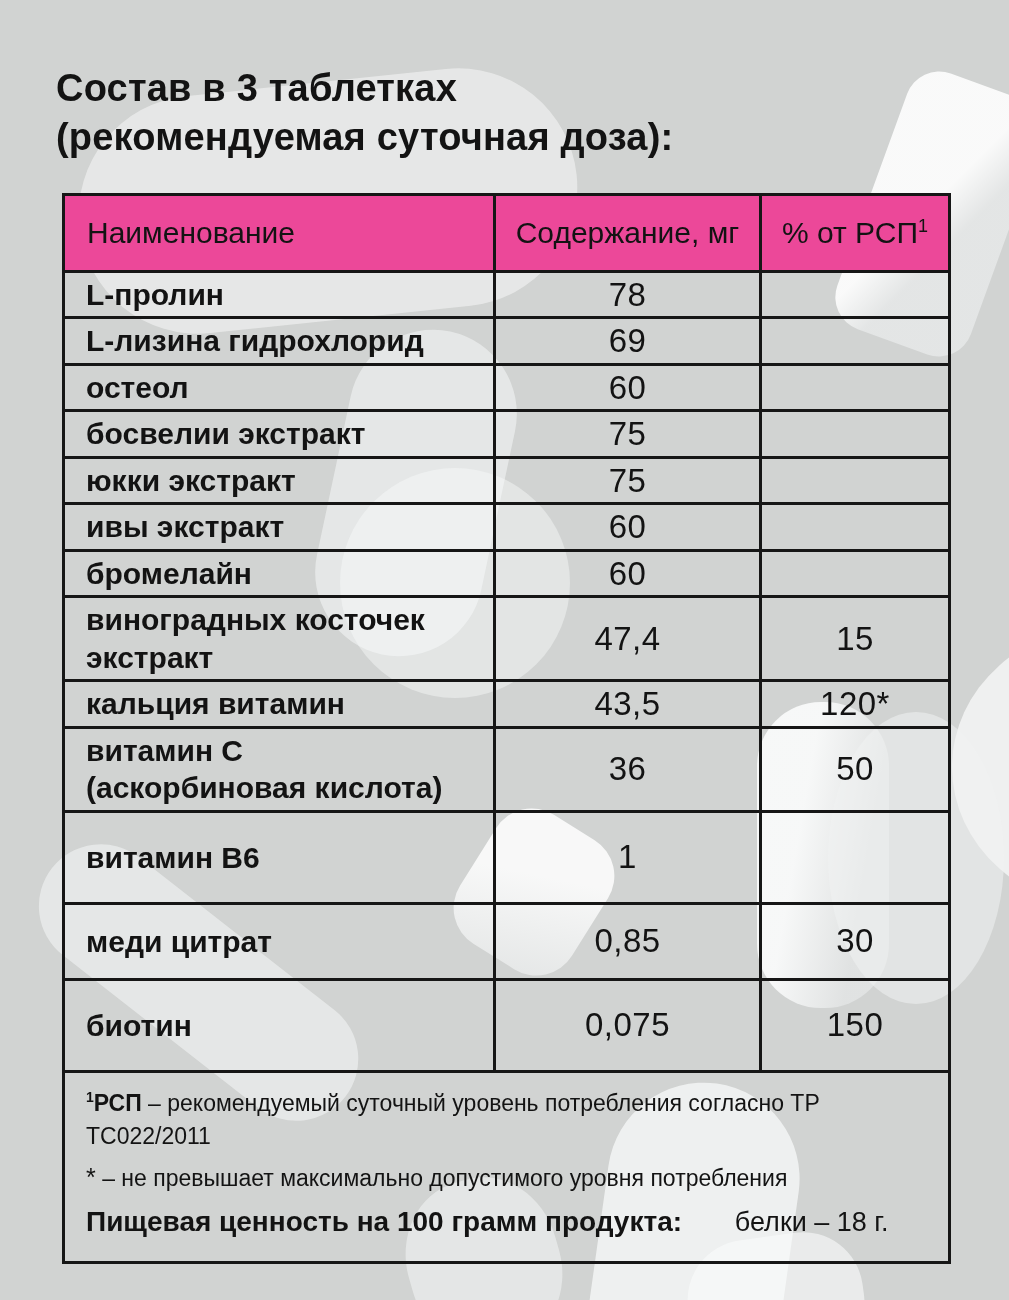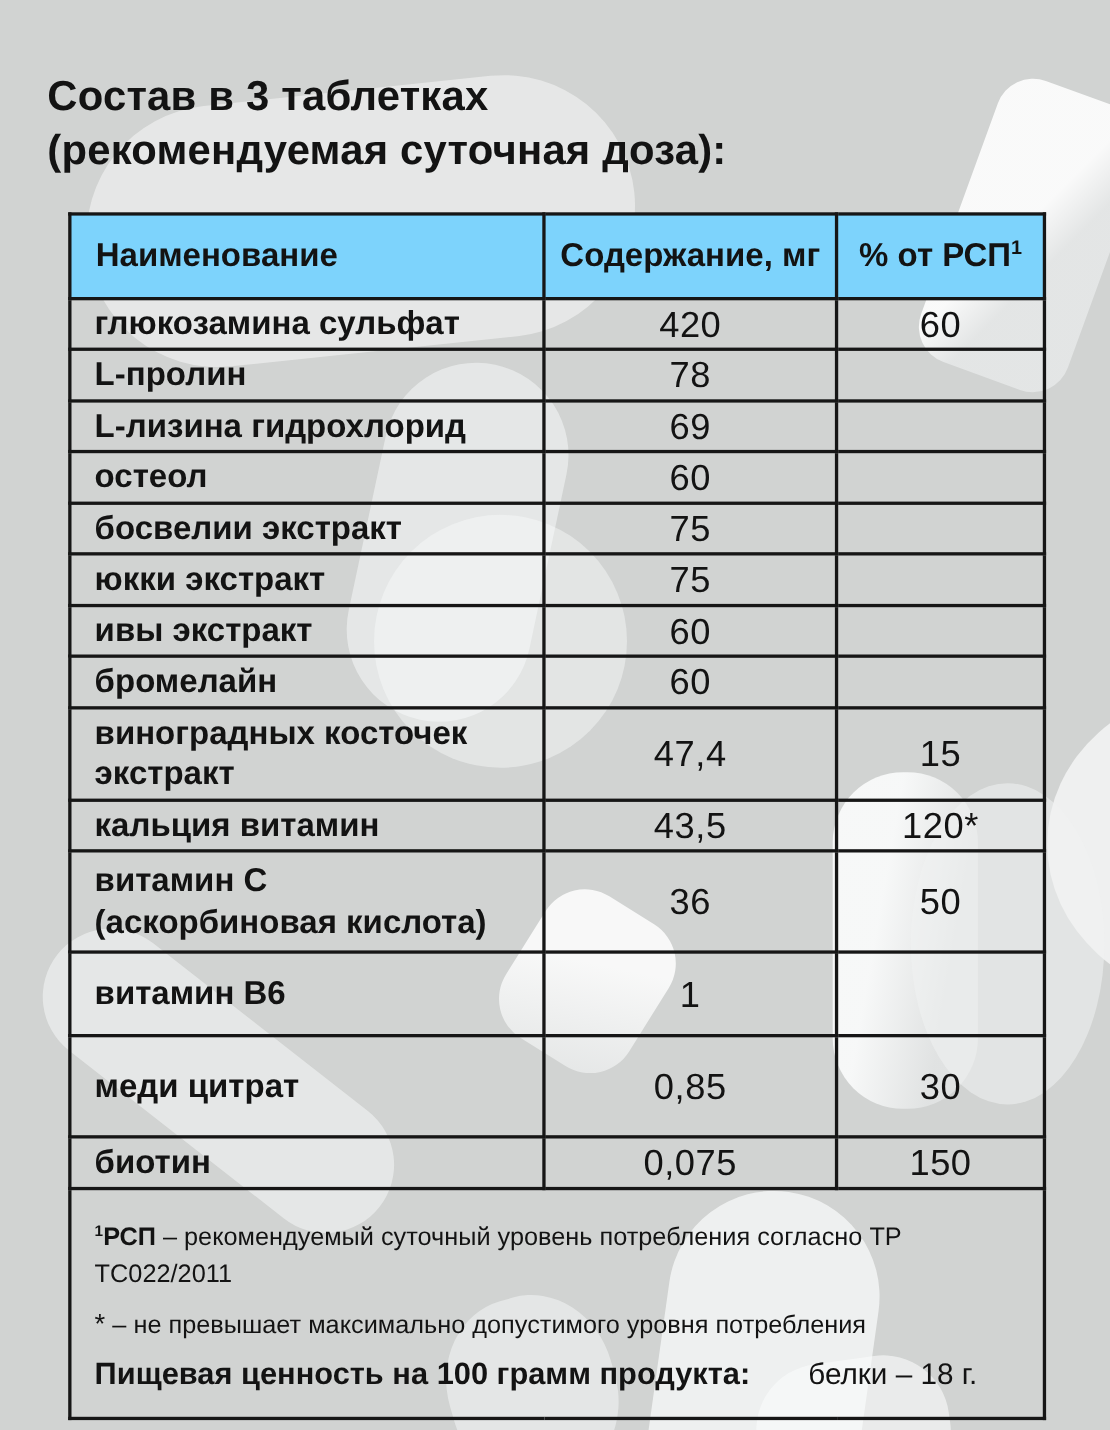--- a/index.html
+++ b/index.html
@@ -37,41 +37,41 @@
   .pill-9{left:598px;top:1082px;width:192px;height:330px;border-radius:98px;
           transform:rotate(8deg);background:rgba(251,252,252,.7);}
   .pill-10{left:408px;top:1178px;width:152px;height:172px;border-radius:46%;
           transform:rotate(-16deg);background:rgba(248,249,249,.5);}
   .pill-11{left:688px;top:1236px;width:176px;height:130px;border-radius:60px;
           transform:rotate(-8deg);background:rgba(250,251,251,.6);}
 
   
   .title{
     position:relative;z-index:2;
-    margin:0;padding:64px 0 0 43px;
+    margin:0;padding:64px 0 0 56px;
     font-size:38px;font-weight:700;line-height:1.3;
     white-space:pre-line;letter-spacing:.2px;
   }
 
   
   table.comp{
     position:relative;z-index:2;
     margin:30px 0 0 62px;
     width:886px;table-layout:fixed;
     border-collapse:collapse;
     background:transparent;
   }
   col.c-name{width:431px;}
   col.c-amount{width:266px;}
   col.c-rsp{width:189px;}
   .comp th,.comp td{border:3px solid #161616;}
   .comp thead th{
-    background:#7dd3fc;
+    background:#ec4899;
     height:74px;
-    font-size:30px;font-weight:700;
+    font-size:30px;font-weight:400;
     text-align:center;padding:0 4px;
   }
   .comp thead th.h-name{text-align:left;padding-left:22px;}
   .comp thead th sup{font-size:18px;}
   td.name{
     font-size:30px;font-weight:700;line-height:1.25;
     text-align:left;padding:3px 8px 3px 21px;
     white-space:pre-line;
   }
   td.num{
@@ -80,21 +80,21 @@
     letter-spacing:.5px;
   }
   #table-body tr{height:42px;}
   #table-body tr:nth-child(1){height:46px;}
   #table-body tr:nth-child(11){height:92px;}
   #table-body tr:nth-child(12){height:76px;}
   #table-body tr:nth-child(13){height:92px;}
 
   
   .comp tfoot td{padding:14px 18px 20px 21px;vertical-align:top;}
-  .fn{margin:12px 0 6px;font-size:23px;line-height:1.45;font-weight:400;}
+  .fn{margin:0 0 6px;font-size:23px;line-height:1.45;font-weight:400;}
   .fn .fn-term{font-weight:700;}
   .fn sup{font-size:14px;font-weight:700;}
   .fn .fn-mark{font-size:25px;}
   .nutri{margin:8px 0 0;font-size:28px;line-height:1.32;font-weight:700;}
   .nutri .plain{font-weight:400;font-size:27px;margin-left:45px;}
 </style>
 </head>
 <body>
 
 <div class="pill pill-1"></div>
@@ -121,25 +121,20 @@
   </colgroup>
   <thead>
     <tr>
       <th class="h-name">Наименование</th>
       <th>Содержание, мг</th>
       <th><span>% от РСП</span><sup>1</sup></th>
     </tr>
   </thead>
   <tbody id="table-body">
       <tr>
-    <td class="name">глюкозамина сульфат</td>
-    <td class="num">420</td>
-    <td class="num">60</td>
-  </tr>
-      <tr>
     <td class="name">L-пролин</td>
     <td class="num">78</td>
     <td class="num"></td>
   </tr>
       <tr>
     <td class="name">L-лизина гидрохлорид</td>
     <td class="num">69</td>
     <td class="num"></td>
   </tr>
       <tr>

